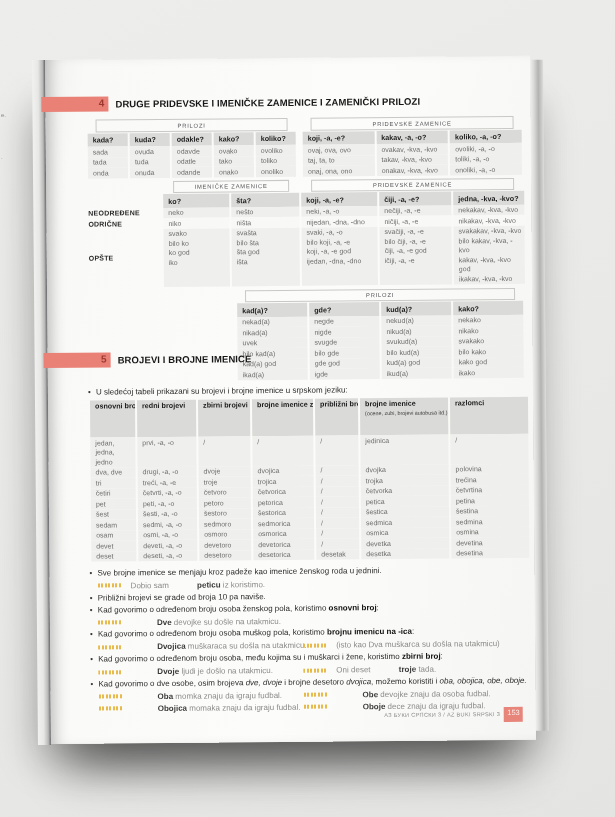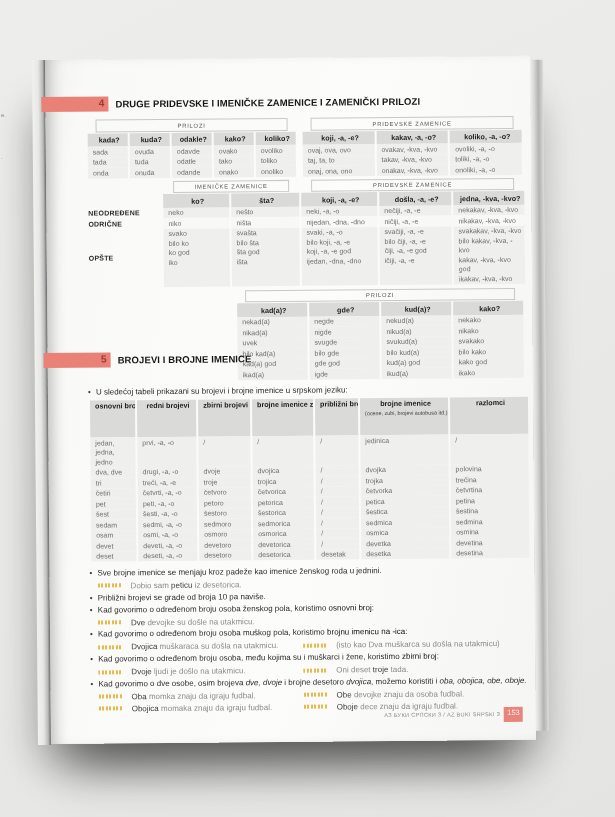--- a/index.html
+++ b/index.html
@@ -32,21 +32,21 @@
   .sec-num{position:absolute;right:4px;top:1px;font-size:10px;font-weight:bold;color:#9c382f;}
   .sec-title{position:absolute;left:30px;top:2px;margin:0;font-size:9.5px;font-weight:bold;
              color:#161616;letter-spacing:0.1px;white-space:nowrap;}
   .sec4{margin-top:37px;}
 
   
   .grp-label{border:1px solid #c8c8c6;color:#56565a;font-size:5.8px;letter-spacing:0.8px;
              text-align:center;padding:2.5px 0 2px;margin:0 10px 1px 10px;}
   table.tbl{border-collapse:separate;border-spacing:2px 0;width:100%;table-layout:fixed;}
   table.tbl th{background:#dadad8;color:#1b1b1b;font-weight:bold;font-size:7.2px;
-               text-align:center;padding:2.5px 2px 2px 5px;overflow:hidden;white-space:nowrap;}
+               text-align:left;padding:2.5px 2px 2px 5px;overflow:hidden;white-space:nowrap;}
   table.tbl td.body{background:#efefed;color:#6e6e6c;font-size:7px;line-height:9.5px;
                     padding:0.5px 2px 0.5px 5px;vertical-align:top;overflow:hidden;}
   table.tbl td.alt{background:#f8f8f6;}
   table.tbl td.sp{background:transparent;padding:0;}
   td.rl{background:transparent;font-size:7px;font-weight:bold;color:#2a2a2a;
         vertical-align:middle;padding:0;letter-spacing:0.2px;}
 
   .table-a{margin-top:6px;display:flex;gap:3px;}
   .grp0{width:212px;flex:none;}
   .grp1{flex:1;}
@@ -63,28 +63,28 @@
 
   .num-table{margin-top:4px;}
   .num-table th{height:33px;vertical-align:top;white-space:normal;line-height:8.5px;}
   .num-table .sub{font-weight:normal;font-size:5.4px;line-height:6.3px;color:#3c3c3c;margin-top:1px;}
   .num-table td.body{vertical-align:middle;line-height:9px;padding-top:1.5px;padding-bottom:1.5px;}
 
   .notes{margin:6px 0 0 0;padding:0;list-style:none;}
   .note{position:relative;}
   .ntext{position:relative;padding-left:8px;font-size:8px;line-height:12.3px;color:#2c2c2c;}
   .ntext::before{content:"\2022";position:absolute;left:0;top:0;color:#333;}
-  .ntext .b{font-weight:normal;color:#111;}
+  .ntext .b{font-weight:bold;color:#111;}
   .ntext .i{font-style:italic;}
   .exgrid{display:grid;grid-template-columns:205px 1fr;}
   .ex{display:flex;align-items:center;height:12.3px;padding-left:8px;}
   .dots{display:inline-block;width:24px;height:4px;margin-right:9px;flex:none;
         background:repeating-linear-gradient(90deg,#e8ba4b 0 2px,rgba(0,0,0,0) 2px 3.5px);}
   .extext{font-size:8px;color:#8c8c8a;white-space:nowrap;}
-  .extext .b{font-weight:normal;color:#3a3a3a;}
+  .extext .b{font-weight:bold;color:#3a3a3a;margin-left:26px;}
 
   .footer{position:absolute;right:6px;bottom:18px;display:flex;align-items:center;gap:4px;}
   .book-title{font-size:5.6px;letter-spacing:0.3px;color:#8e8e8c;}
   .page-num{background:#e8857b;color:#fcebe8;font-size:7.5px;font-weight:normal;
             padding:2px 3px 6px;line-height:1;}
 </style>
 </head>
 <body>
 
 <div class="scene">
@@ -191,21 +191,21 @@
                   </td>
                   <td class="sp" colspan="3">
                     <div class="grp-label">PRIDEVSKE ZAMENICE</div>
                   </td>
                 </tr>
                 <tr>
                   <td class="sp"></td>
                   <th>ko?</th>
                   <th>šta?</th>
                   <th>koji, -a, -e?</th>
-                  <th>došla, -a, -e?</th>
+                  <th>čiji, -a, -e?</th>
                   <th>jedna, -kva, -kvo?</th>
                 </tr>
               </thead>
               <tbody>
                 <tr>
                   <td class="rl">NEODREĐENE</td>
                   <td class="body">
                     <div>neko</div>
                   </td>
                   <td class="body">
@@ -471,21 +471,21 @@
               </tbody>
             </table>
           </div>
 
         <ul class="notes" id="notes">
             <li class="note">
               <div class="ntext"><span>Sve brojne imenice se menjaju kroz padeže kao imenice ženskog roda u jednini.</span></div>
               <div class="exgrid">
                 <div class="ex">
                   <span class="dots"></span>
-                  <span class="extext"><span>Dobio sam </span><span class="b ">peticu</span><span> iz desetorica.</span></span>
+                  <span class="extext"><span>Dobio sam </span><span class="b ">peticu</span><span> iz koristimo.</span></span>
                 </div>
               </div>
             </li>
             <li class="note">
               <div class="ntext"><span>Približni brojevi se grade od broja 10 pa naviše.</span></div>
             </li>
             <li class="note">
               <div class="ntext"><span>Kad govorimo o određenom broju osoba ženskog pola, koristimo </span><span class="b ">osnovni broj</span><span>:</span></div>
               <div class="exgrid">
                 <div class="ex">

